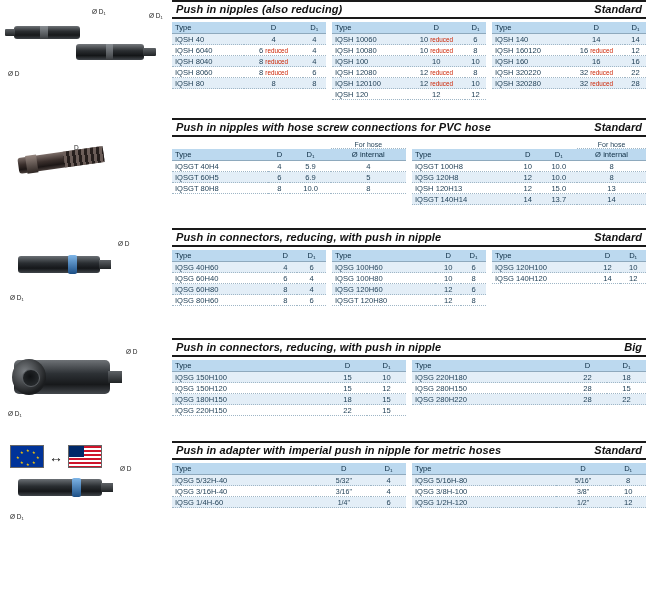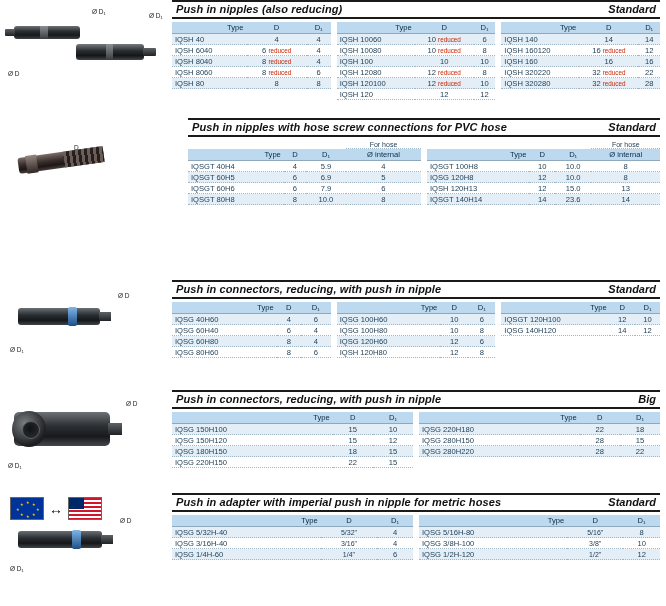--- a/index.html
+++ b/index.html
@@ -18,21 +18,21 @@
     display: flex;
     width: 666px;
   }
   .imgcol {
     width: 172px;
     flex: 0 0 172px;
     position: relative;
   }
   .tblcol {
     flex: 1 1 auto;
-    padding-right: 6px;
+    padding-right: 20px;
   }
   .sec-head {
     border-top: 2px solid #1a1a1a;
     border-bottom: 2px solid #1a1a1a;
     display: flex;
     justify-content: space-between;
     align-items: center;
     padding: 1px 4px 2px 4px;
     margin-bottom: 3px;
   }
@@ -55,21 +55,21 @@
     align-items: flex-start;
   }
   table.spec {
     border-collapse: collapse;
     font-size: 7.6px;
     width: 100%;
   }
   table.spec th {
     background: #bcd9ef;
     font-weight: normal;
-    text-align: right;
+    text-align: left;
     padding: 1px 3px;
     border-bottom: 1px solid #8ea9bd;
     font-size: 7.6px;
     color: #0a2a40;
     white-space: nowrap;
   }
   table.spec th.num, table.spec td.num { text-align: center; }
   table.spec td {
     padding: 0.5px 3px;
     border-bottom: 1px dotted #9fb6c6;
@@ -361,21 +361,21 @@
                 <td class="num">28</td>
               </tr>
         </tbody>
           </table>
       </div>
 
     </div>
   </div>
 </div>
 
-<div class="section" style="height:162px;gap:16px;">
+<div class="section" style="height:110px;">
   <div class="imgcol">
     <div class="art">
       <div class="barb">
           <div class="hex"></div>
           <div class="teeth"></div>
         </div>
       <div class="dim-label" style="left:74px; top:26px;">D</div>
     </div>
   </div>
   <div class="tblcol">
@@ -404,26 +404,20 @@
                 <td class="num">5.9</td>
                 <td class="num">4</td>
               </tr>
           <tr>
                 <td>IQSGT 60H5</td>
                 <td class="num">6</td>
                 <td class="num">6.9</td>
                 <td class="num">5</td>
               </tr>
           <tr>
-                <td>IQSGT 60H6</td>
-                <td class="num">6</td>
-                <td class="num">7.9</td>
-                <td class="num">6</td>
-              </tr>
-          <tr>
                 <td>IQSGT 80H8</td>
                 <td class="num">8</td>
                 <td class="num">10.0</td>
                 <td class="num">8</td>
               </tr>
         </tbody>
           </table>
       </div>
 
       <div class="tbl-wrap">
@@ -453,21 +447,21 @@
               </tr>
           <tr>
                 <td>IQSH 120H13</td>
                 <td class="num">12</td>
                 <td class="num">15.0</td>
                 <td class="num">13</td>
               </tr>
           <tr>
                 <td>IQSGT 140H14</td>
                 <td class="num">14</td>
-                <td class="num">23.6</td>
+                <td class="num">13.7</td>
                 <td class="num">14</td>
               </tr>
         </tbody>
           </table>
       </div>
 
     </div>
   </div>
 </div>
 
@@ -538,38 +532,38 @@
                 <td>IQSG 100H80</td>
                 <td class="num">10</td>
                 <td class="num">8</td>
               </tr>
           <tr>
                 <td>IQSG 120H60</td>
                 <td class="num">12</td>
                 <td class="num">6</td>
               </tr>
           <tr>
-                <td>IQSH 120H80</td>
-                <td class="num">12</td>
-                <td class="num">8</td>
-              </tr>
-        </tbody>
-          </table>
-      </div>
-
-      <div class="tbl-wrap">
-        <table class="spec">
-          <tbody>
-              <tr class="hdr-row">
-            <th>Type</th>
-            <th class="num">D</th>
-            <th class="num">D₁</th>
-          </tr>
-          <tr>
-                <td>IQSGT 120H100</td>
+                <td>IQSGT 120H80</td>
+                <td class="num">12</td>
+                <td class="num">8</td>
+              </tr>
+        </tbody>
+          </table>
+      </div>
+
+      <div class="tbl-wrap">
+        <table class="spec">
+          <tbody>
+              <tr class="hdr-row">
+            <th>Type</th>
+            <th class="num">D</th>
+            <th class="num">D₁</th>
+          </tr>
+          <tr>
+                <td>IQSG 120H100</td>
                 <td class="num">12</td>
                 <td class="num">10</td>
               </tr>
           <tr>
                 <td>IQSG 140H120</td>
                 <td class="num">14</td>
                 <td class="num">12</td>
               </tr>
         </tbody>
           </table>

